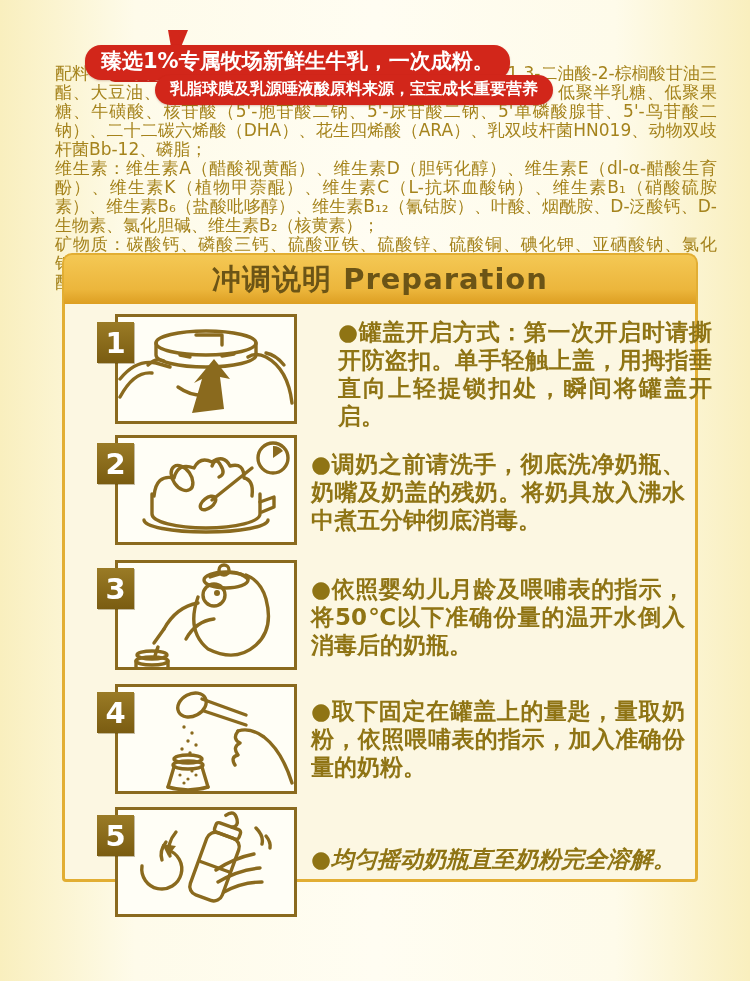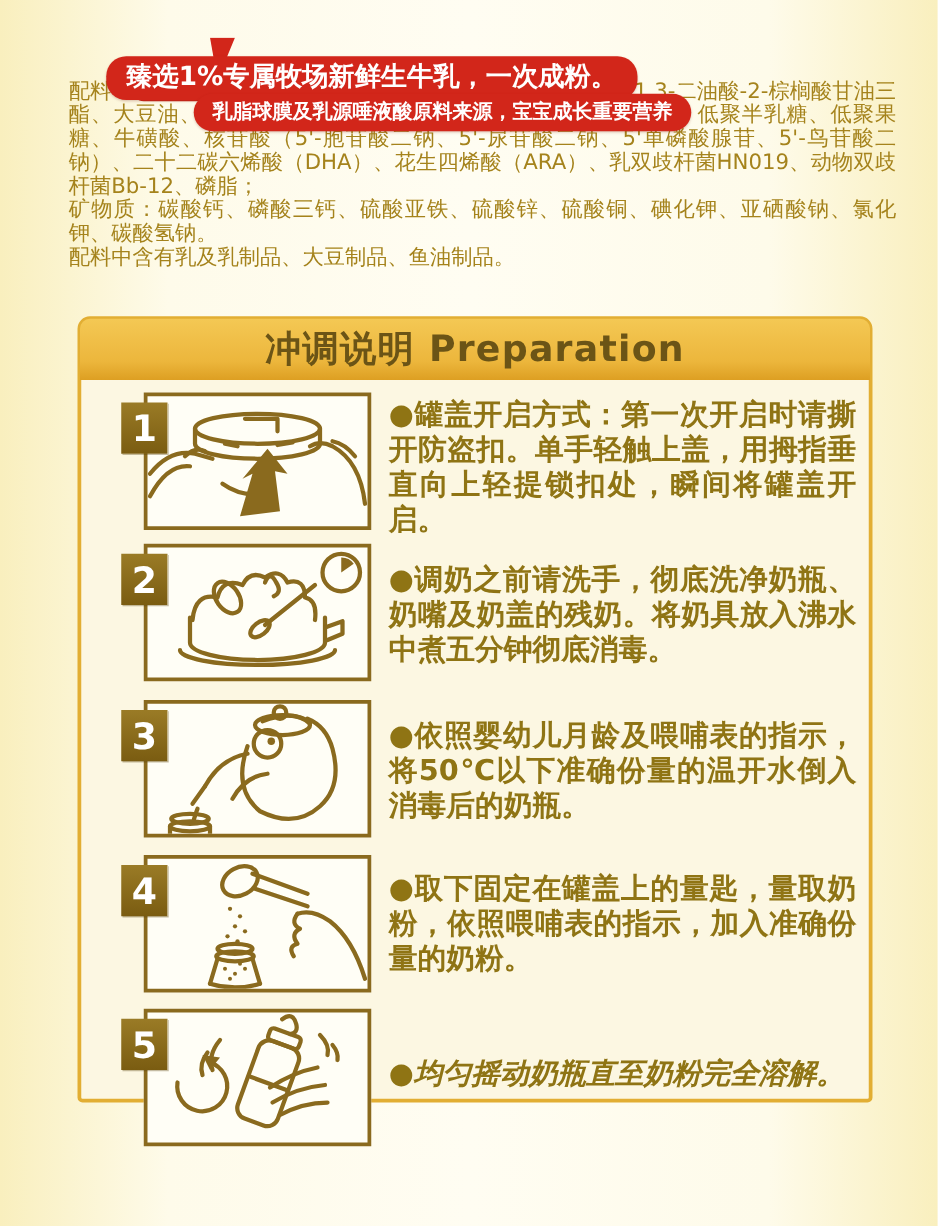--- a/index.html
+++ b/index.html
@@ -62,21 +62,21 @@
     color:#FFFFFF; font-size:29px; font-weight:bold;
     display:flex; align-items:center; justify-content:center;
     z-index:2; box-shadow:1px 1px 0 rgba(90,65,10,.35);
   }
   .step-text {
     position:absolute; left:246px; width:374px;
     color:#8F7414; font-size:23px; font-weight:600; line-height:1.22;
     text-align:justify;
   }
   
-  .f1{top:10px;}  .n1{top:18px;}  .t1{top:14px;}
+  .f1{top:10px;}  .n1{top:18px;}  .t1{top:14px;margin-left:27px;}
   .f2{top:131px;} .n2{top:139px;} .t2{top:146px;}
   .f3{top:256px;} .n3{top:264px;} .t3{top:271px;}
   .f4{top:380px;} .n4{top:388px;} .t4{top:393px;}
   .f5{top:503px;} .n5{top:511px;} .t5{top:541px;font-style:italic;}
 
   .step-frame svg { width:100%; height:100%; display:block; }
   .art { stroke:#8A6A1E; stroke-width:3.4; fill:none; stroke-linecap:round; stroke-linejoin:round; }
   .art-fill { fill:#8A6A1E; stroke:none; }
 </style>
 </head>
@@ -84,20 +84,21 @@
 
 <div class="page">
 
   <div class="tail tail-1"></div>
   <div class="tail tail-2"></div>
   <div class="banner banner-1">臻选1%专属牧场新鲜生牛乳，一次成粉。</div>
   <div class="banner banner-2">乳脂球膜及乳源唾液酸原料来源，宝宝成长重要营养</div>
 
   <div class="ingredients">
     <p><span>配料：</span><span class="ing-badge">生牛乳</span><span>、脱脂奶粉、脱盐乳清粉、食用植物调和油（1,3-二油酸-2-棕榈酸甘油三酯、大豆油、玉米油）、乳糖、</span><span class="ing-badge">鱼油制品</span><span>、酪蛋白、无水奶油、低聚半乳糖、低聚果糖、牛磺酸、核苷酸（5'-胞苷酸二钠、5'-尿苷酸二钠、5'单磷酸腺苷、5'-鸟苷酸二钠）、二十二碳六烯酸（DHA）、花生四烯酸（ARA）、乳双歧杆菌HN019、动物双歧杆菌Bb-12、磷脂；</span></p>
+    <p>维生素：维生素A（醋酸视黄酯）、维生素D（胆钙化醇）、维生素E（dl-α-醋酸生育酚）、维生素K（植物甲萘醌）、维生素C（L-抗坏血酸钠）、维生素B₁（硝酸硫胺素）、维生素B₆（盐酸吡哆醇）、维生素B₁₂（氰钴胺）、叶酸、烟酰胺、D-泛酸钙、D-生物素、氯化胆碱、维生素B₂（核黄素）；</p>
     <p>矿物质：碳酸钙、磷酸三钙、硫酸亚铁、硫酸锌、硫酸铜、碘化钾、亚硒酸钠、氯化钾、碳酸氢钠。</p>
     <p>配料中含有乳及乳制品、大豆制品、鱼油制品。</p>
   </div>
 
   <div class="prep-box">
     <div class="prep-header">冲调说明 Preparation</div>
     <div class="prep-body">
 
       <div class="step-num n1">1</div>
       <div class="step-frame f1">

